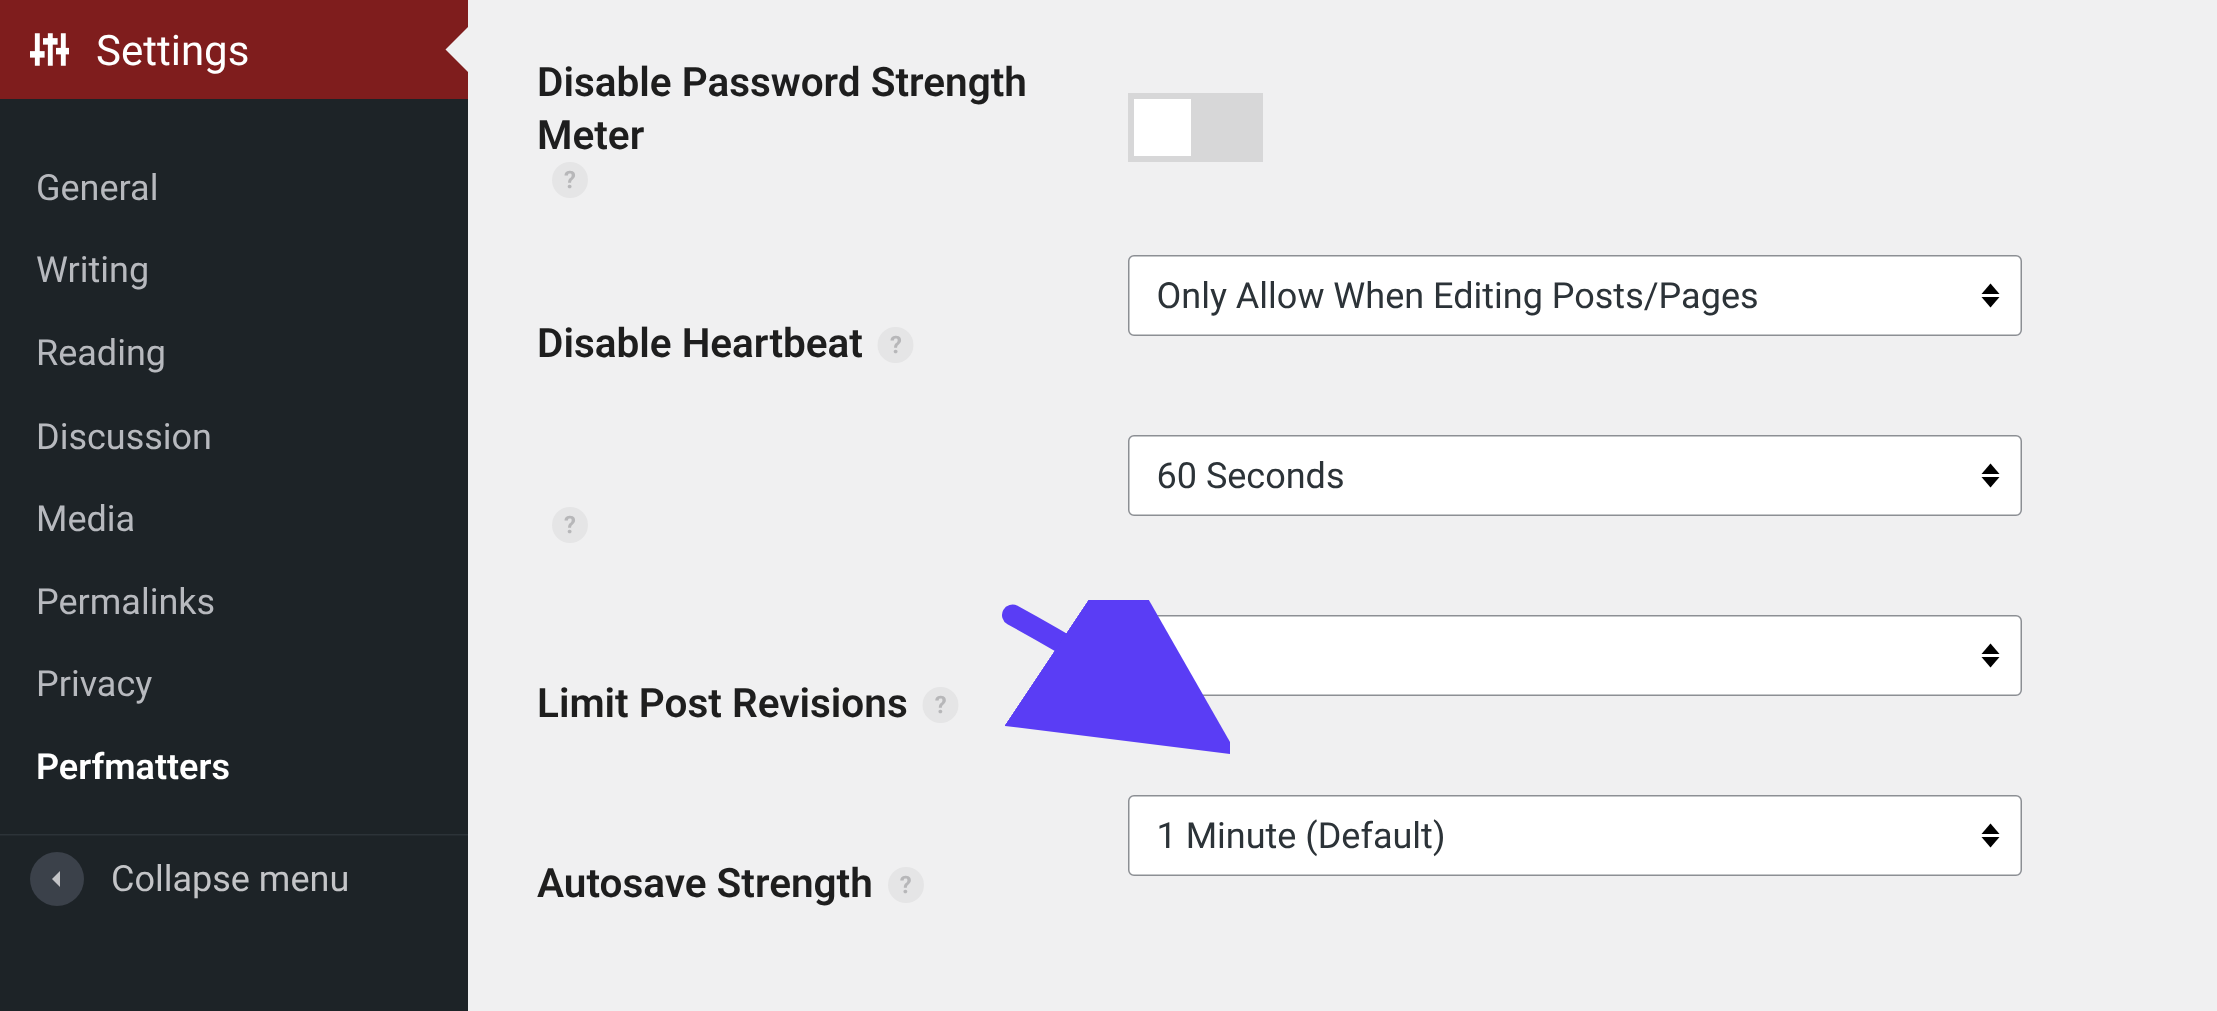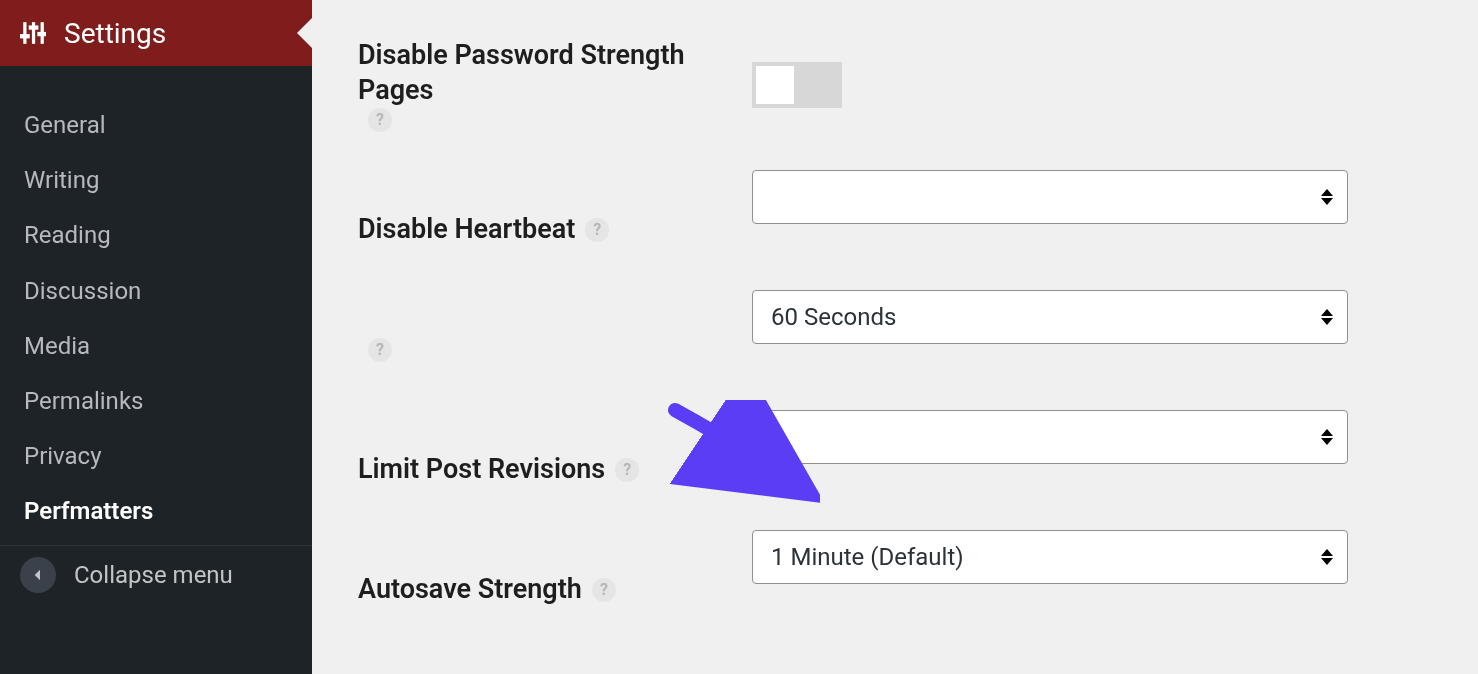--- a/index.html
+++ b/index.html
@@ -73,21 +73,21 @@
 
   .collapse {
     height: 60px;
     border-top: 1px solid #2c3338;
     display: flex;
     align-items: center;
     padding-left: 20px;
     color: #c3c4c7;
     font-size: 24px;
     cursor: pointer;
-    margin-top: 5px;
+    margin-top: 16px;
     margin-bottom: 36px;
   }
   .collapse .circle {
     width: 36px; height: 36px;
     border-radius: 50%;
     background: #3b414a;
     display: inline-flex;
     align-items: center;
     justify-content: center;
     margin-right: 18px;
@@ -228,37 +228,38 @@
         </svg>
     </span>
     <span>Collapse menu</span>
   </div>
 </nav>
 
 <main class="main">
 
   <div class="row row-pwd" style="min-height:170px;">
     <div class="row-label">
-      <span>Disable Password Strength Pages</span>
+      <span>Disable Password Strength Meter</span>
       <span class="help">?</span>
     </div>
     <div class="row-control">
       <div class="toggle">
         <div class="knob"></div>
       </div>
     </div>
   </div>
 
   <div class="row">
     <div class="row-label">
       <span>Disable Heartbeat</span>
       <span class="help">?</span>
     </div>
     <div class="row-control">
       <div class="select">
+        <span>Only Allow When Editing Posts/Pages</span>
         <span class="caret">
             <span class="up"></span>
             <span class="down"></span>
           </span>
       </div>
     </div>
   </div>
 
   <div class="row">
     <div class="row-label">

